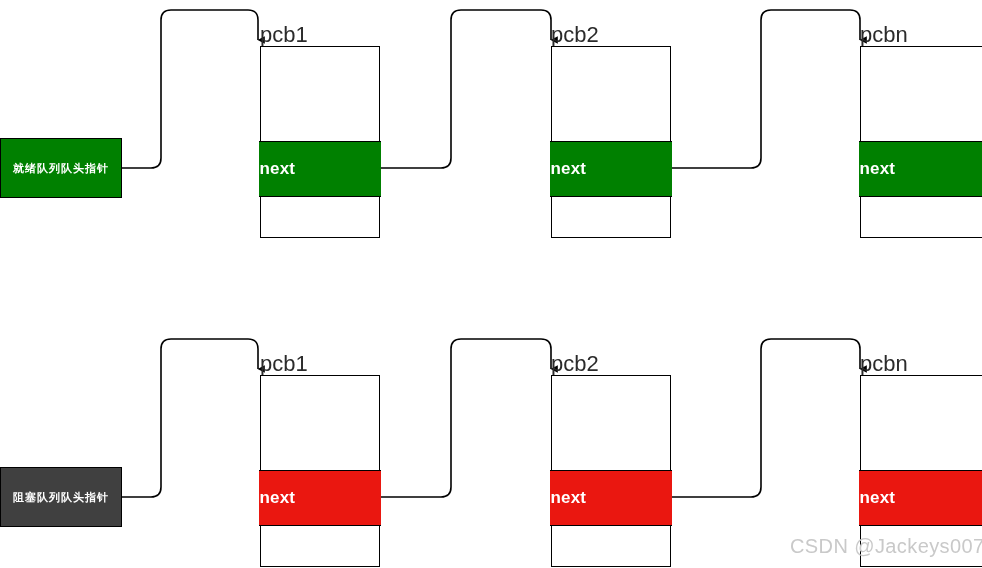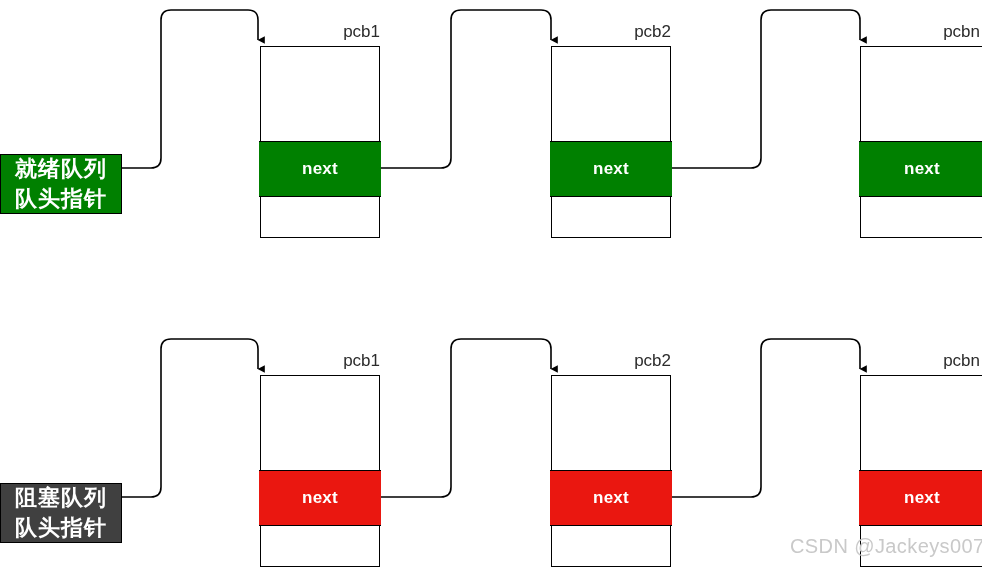--- a/index.html
+++ b/index.html
@@ -30,49 +30,46 @@
     border: 1.6px solid #000000;
     background: #ffffff;
   }
   .node-seg {
     position: absolute;
     box-sizing: border-box;
     left: -1.6px;
     right: -1.6px;
     display: flex;
     align-items: center;
-    justify-content: center;
     border-top: 1.6px solid #000000;
     border-bottom: 1.6px solid #000000;
     color: #ffffff;
     font-size: 17px;
     font-weight: bold;
     letter-spacing: 0.2px;
   }
   .node-label {
     position: absolute;
-    font-size: 17px;
+    font-size: 22px;
     color: #2b2b2b;
-    text-align: right;
+    text-align: left;
     white-space: nowrap;
   }
   .ptr-box {
     position: absolute;
     box-sizing: border-box;
     border: 1.6px solid #000000;
     display: flex;
-    flex-direction: column;
     align-items: center;
     justify-content: center;
     color: #ffffff;
-    font-size: 22px;
+    font-size: 11px;
     font-weight: bold;
     line-height: 1.36;
     letter-spacing: 1px;
-    margin-top: 16px;
   }
   .ptr-box span { display: block; }
   .watermark {
     position: absolute;
     font-size: 20px;
     color: #c9c9c9;
     white-space: nowrap;
     letter-spacing: 0.4px;
   }
 </style>

